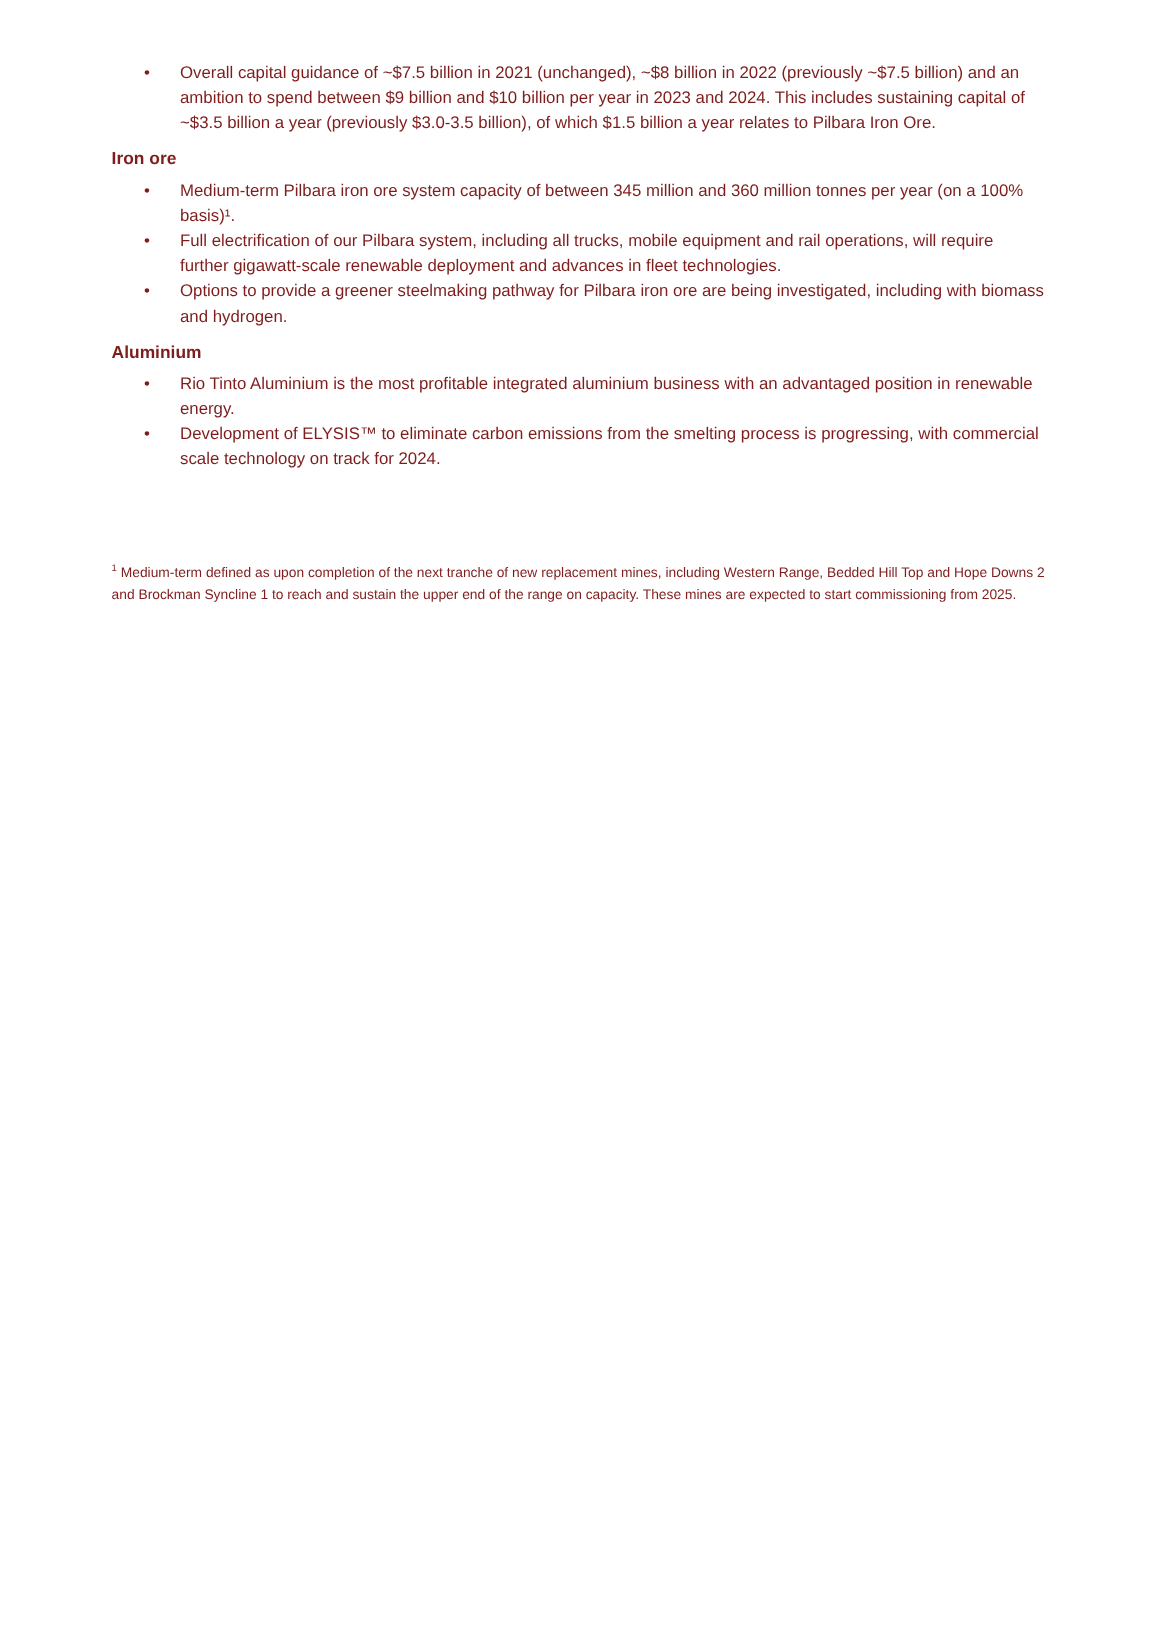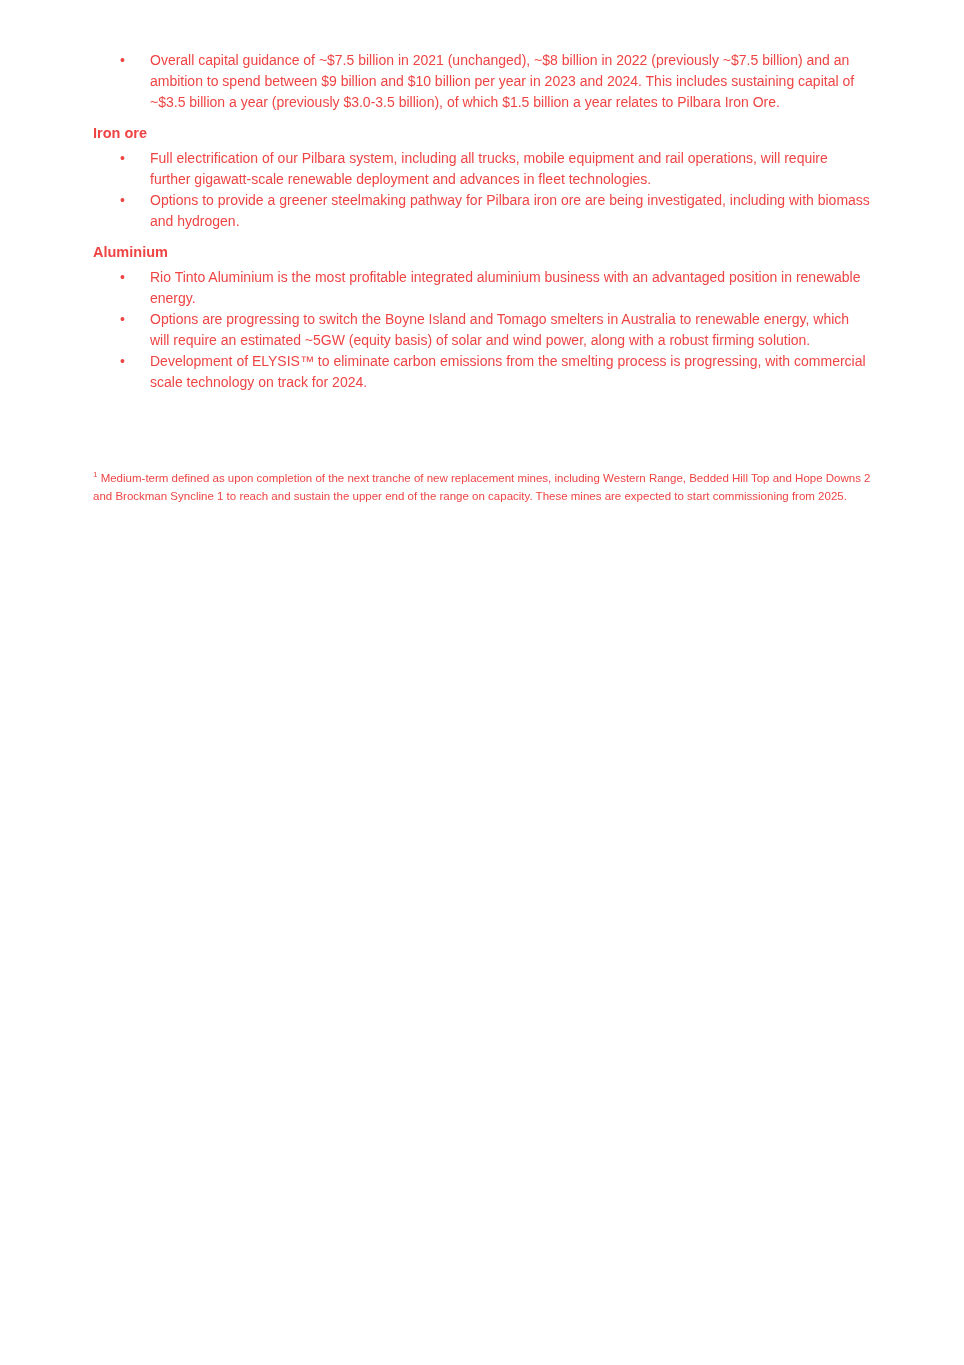--- a/index.html
+++ b/index.html
@@ -5,21 +5,21 @@
   html, body {
     margin: 0;
     padding: 0;
     background: #ffffff;
   }
   .page {
     position: relative;
     width: 964px;
     height: 1365px;
     background: #ffffff;
-    color: #ef4444;
+    color: #7f1d1d;
     font-family: "Liberation Sans", "DejaVu Sans", sans-serif;
     font-size: 14px;
     line-height: 21px;
     overflow: hidden;
   }
   .content {
     position: absolute;
     top: 0;
     left: 93px;
     width: 779px;
@@ -74,28 +74,28 @@
 
 <div class="page">
   <div class="content">
 
     <ul class="bullets">
       <li>Overall capital guidance of ~$7.5 billion in 2021 (unchanged), ~$8 billion in 2022 (previously ~$7.5 billion) and an ambition to spend between $9 billion and $10 billion per year in 2023 and 2024. This includes sustaining capital of ~$3.5 billion a year (previously $3.0-3.5 billion), of which $1.5 billion a year relates to Pilbara Iron Ore.</li>
     </ul>
 
     <h2 class="section-heading">Iron ore</h2>
     <ul class="bullets">
+      <li>Medium-term Pilbara iron ore system capacity of between 345 million and 360 million tonnes per year (on a 100% basis)¹.</li>
       <li>Full electrification of our Pilbara system, including all trucks, mobile equipment and rail operations, will require further gigawatt-scale renewable deployment and advances in fleet technologies.</li>
       <li>Options to provide a greener steelmaking pathway for Pilbara iron ore are being investigated, including with biomass and hydrogen.</li>
     </ul>
 
     <h2 class="section-heading">Aluminium</h2>
     <ul class="bullets">
       <li>Rio Tinto Aluminium is the most profitable integrated aluminium business with an advantaged position in renewable energy.</li>
-      <li>Options are progressing to switch the Boyne Island and Tomago smelters in Australia to renewable energy, which will require an estimated ~5GW (equity basis) of solar and wind power, along with a robust firming solution.</li>
       <li>Development of ELYSIS™ to eliminate carbon emissions from the smelting process is progressing, with commercial scale technology on track for 2024.</li>
     </ul>
 
     <div class="footnote"><sup>1</sup><span> Medium-term defined as upon completion of the next tranche of new replacement mines, including Western Range, Bedded Hill Top and Hope Downs 2 and Brockman Syncline 1 to reach and sustain the upper end of the range on capacity. These mines are expected to start commissioning from 2025.</span></div>
 
   </div>
 
 </div>
 
 </body></html>

